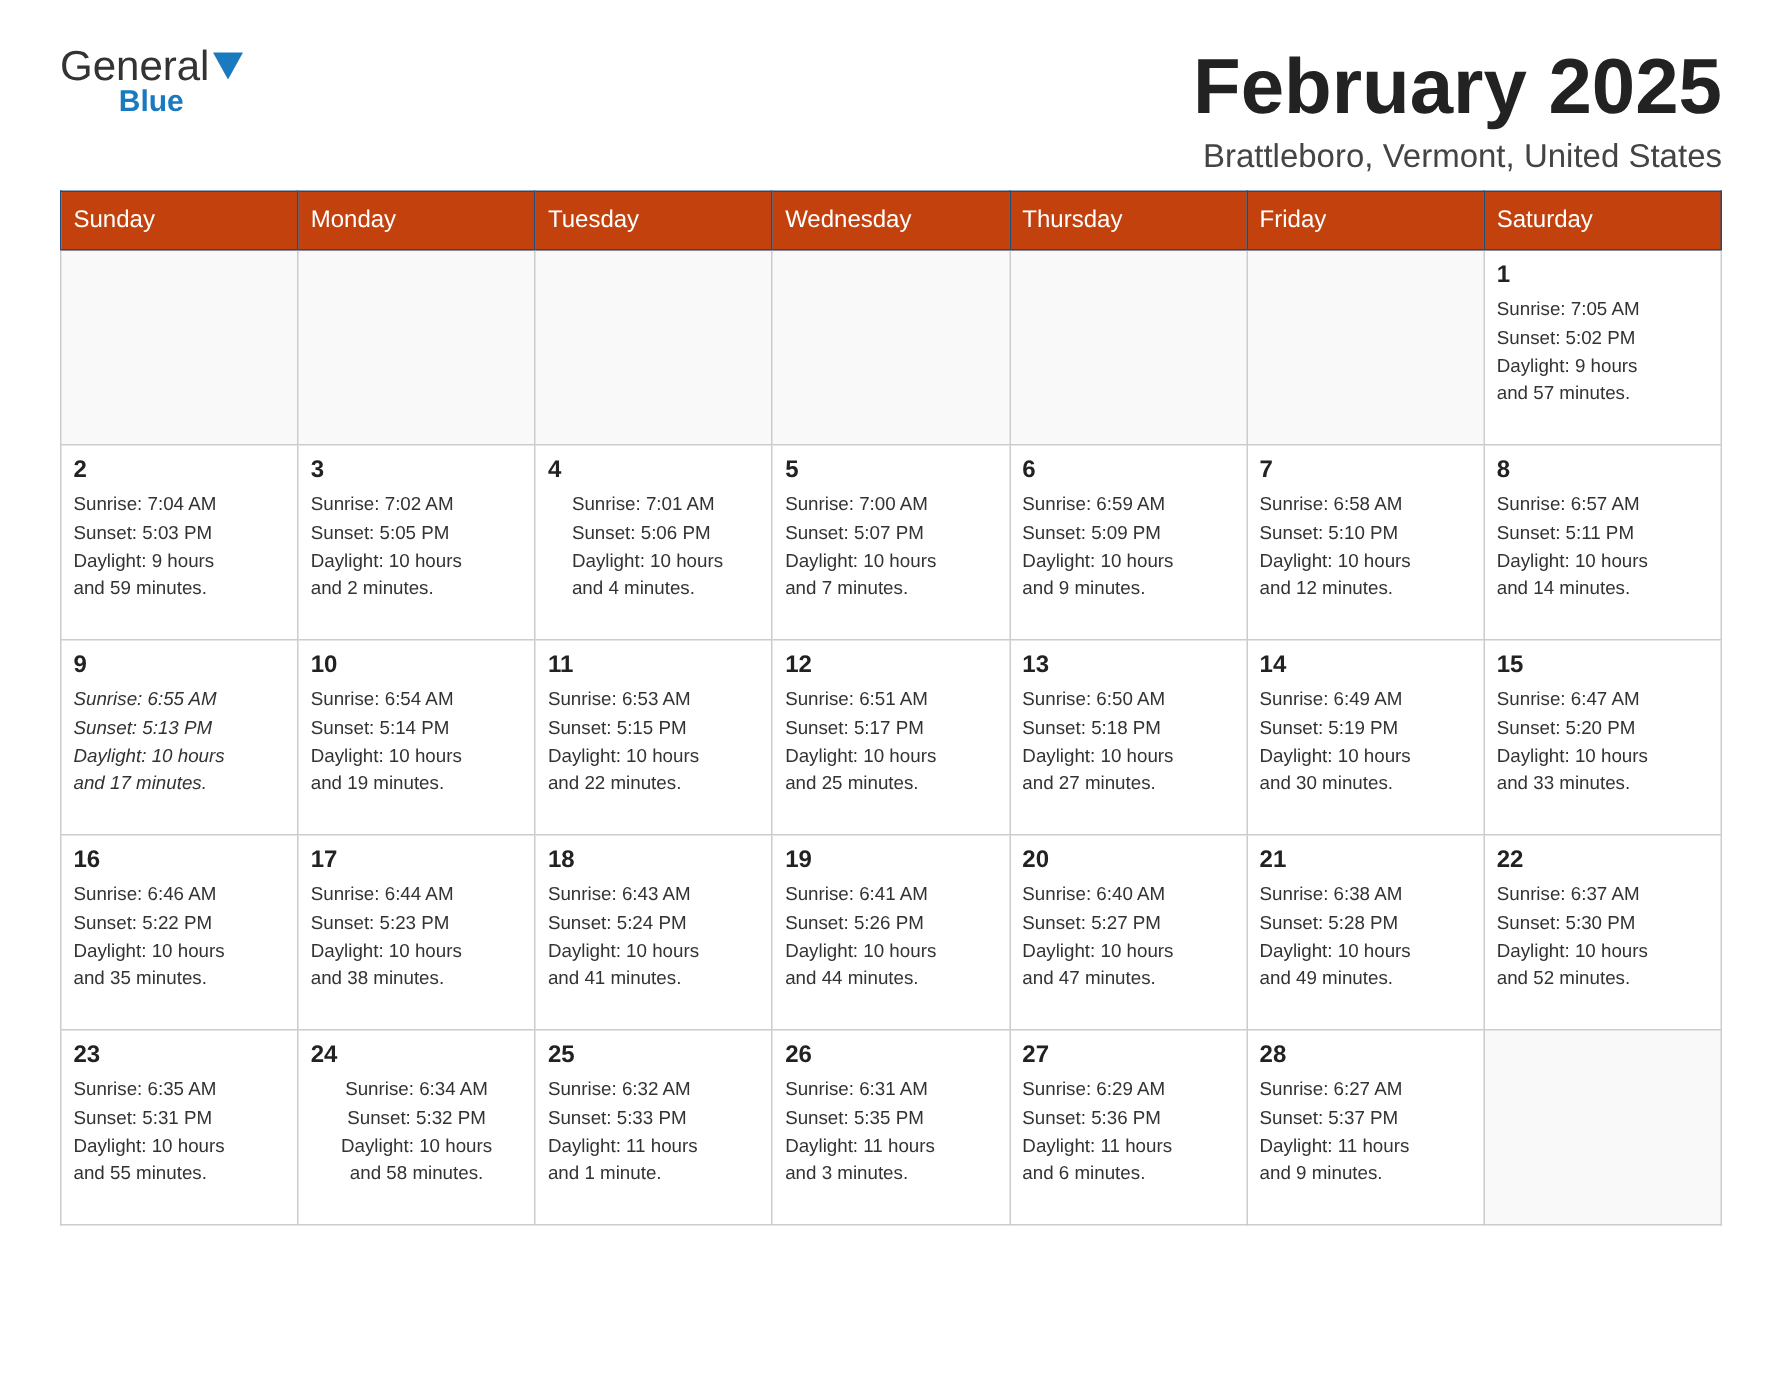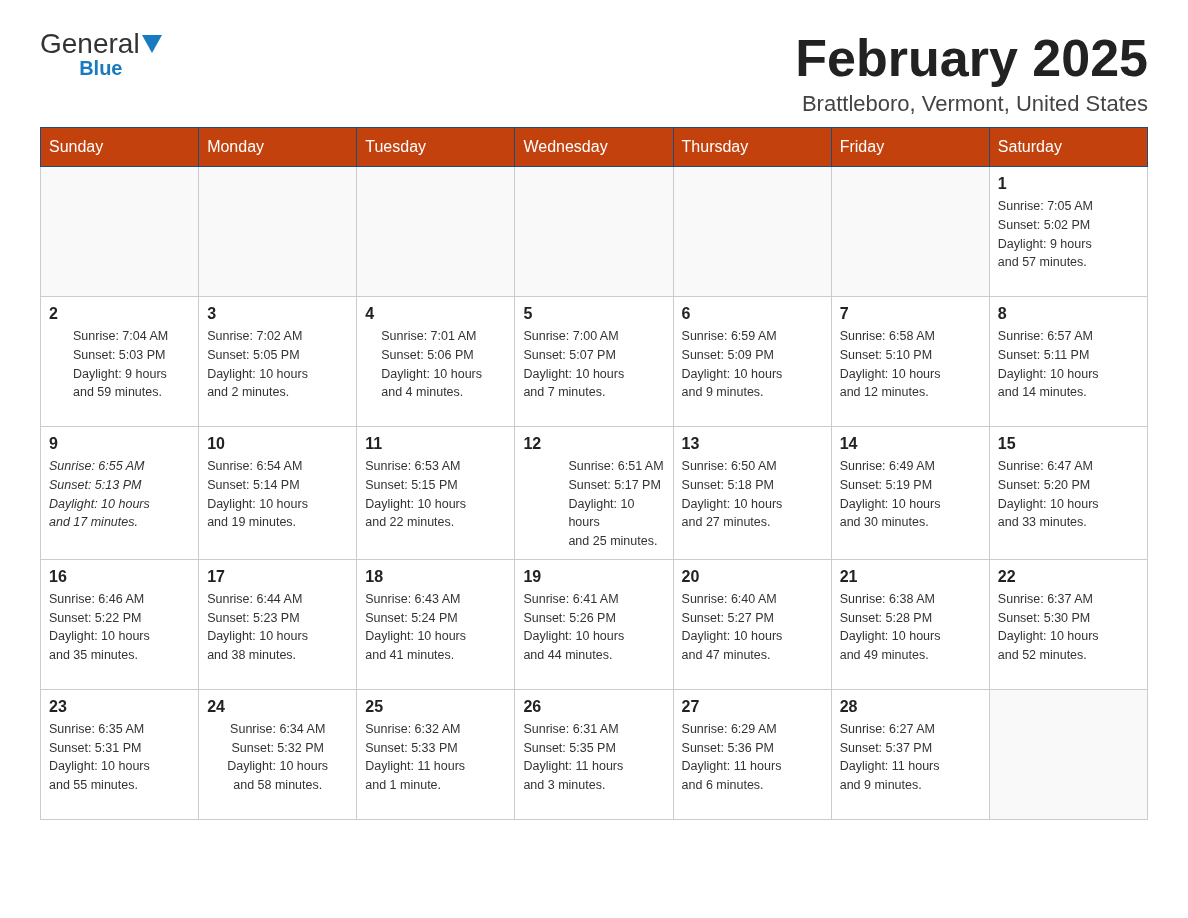--- a/index.html
+++ b/index.html
@@ -145,21 +145,21 @@
           <span class="day-number">1</span>
           <div class="day-info" style="white-space: pre-line;">Sunrise: 7:05 AM
 Sunset: 5:02 PM
 Daylight: 9 hours
 and 57 minutes.</div>
         </td>
       </tr>
       <tr>
         <td>
           <span class="day-number">2</span>
-          <div class="day-info" style="white-space: pre-line; margin-left: 24px;">Sunrise: 7:04 AM
+          <div class="day-info" style="white-space: pre-line;">Sunrise: 7:04 AM
 Sunset: 5:03 PM
 Daylight: 9 hours
 and 59 minutes.</div>
         </td>
         <td>
           <span class="day-number">3</span>
           <div class="day-info" style="white-space: pre-line;">Sunrise: 7:02 AM
 Sunset: 5:05 PM
 Daylight: 10 hours
 and 2 minutes.</div>
@@ -217,21 +217,21 @@
         </td>
         <td>
           <span class="day-number">11</span>
           <div class="day-info" style="white-space: pre-line;">Sunrise: 6:53 AM
 Sunset: 5:15 PM
 Daylight: 10 hours
 and 22 minutes.</div>
         </td>
         <td>
           <span class="day-number">12</span>
-          <div class="day-info" style="white-space: pre-line; margin-left: 45px;">Sunrise: 6:51 AM
+          <div class="day-info" style="white-space: pre-line;">Sunrise: 6:51 AM
 Sunset: 5:17 PM
 Daylight: 10 hours
 and 25 minutes.</div>
         </td>
         <td>
           <span class="day-number">13</span>
           <div class="day-info" style="white-space: pre-line;">Sunrise: 6:50 AM
 Sunset: 5:18 PM
 Daylight: 10 hours
 and 27 minutes.</div>

